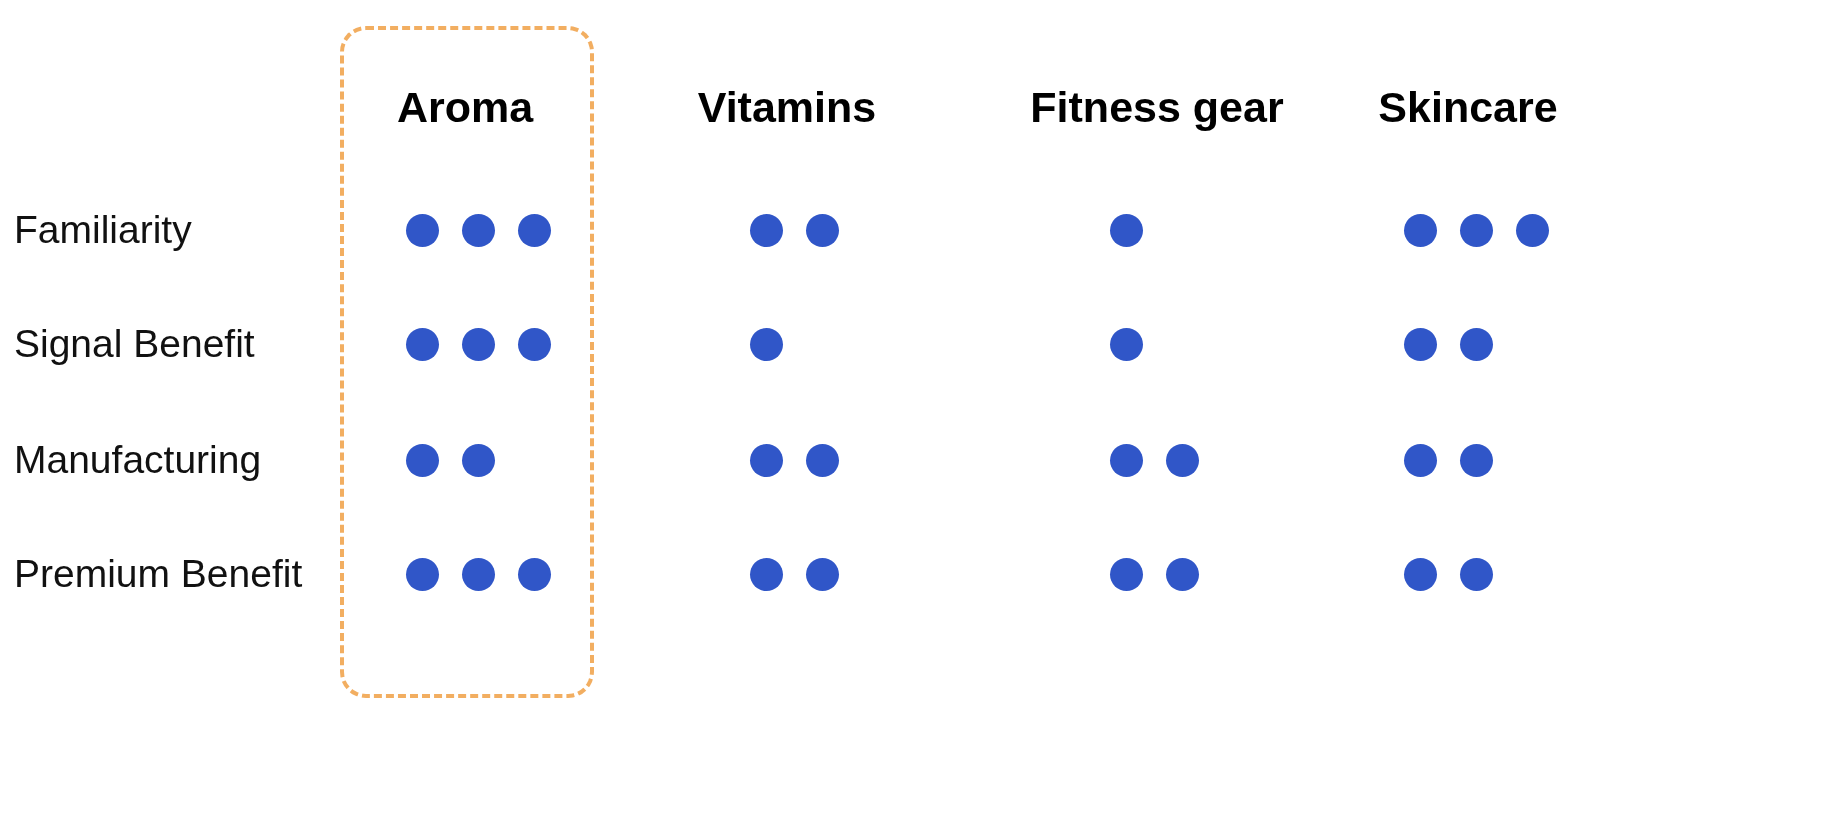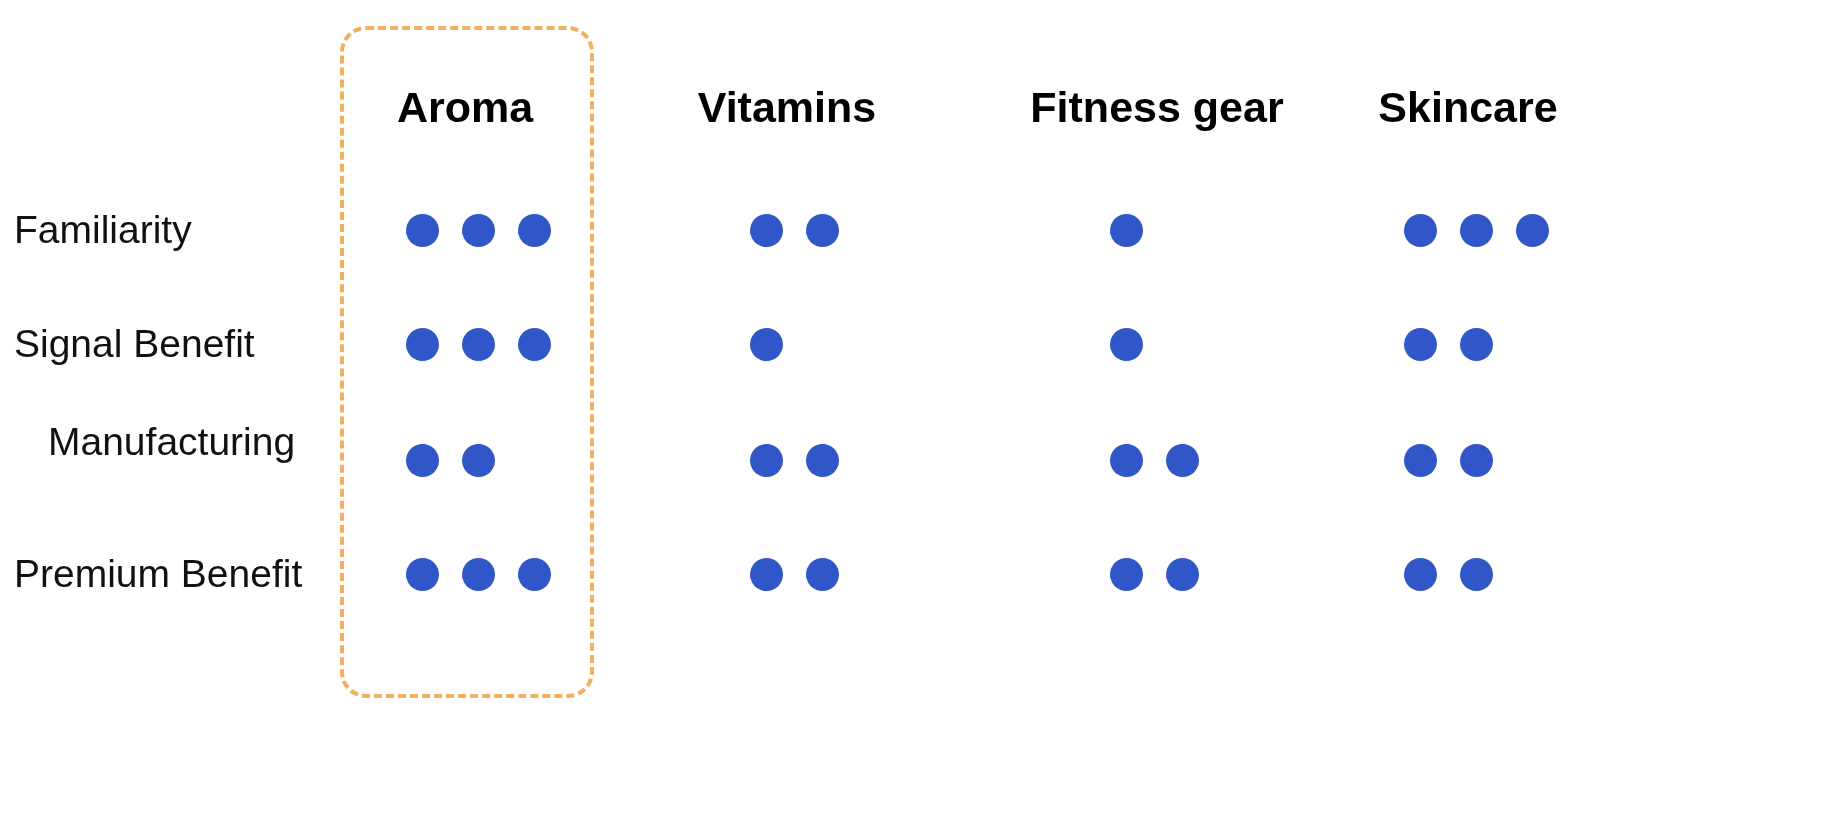--- a/index.html
+++ b/index.html
@@ -84,21 +84,21 @@
 
   <div class="highlight-box" style="left:340px; top:26px; width:254px; height:672px;"></div>
 
   <div class="col-header" style="left:787px;">Vitamins</div>
   <div class="col-header" style="left:465px;">Aroma</div>
   <div class="col-header" style="left:1157px;">Fitness gear</div>
   <div class="col-header" style="left:1468px;">Skincare</div>
 
   <div class="row-label" style="top:204px;">Familiarity</div>
   <div class="row-label" style="top:318px;">Signal Benefit</div>
-  <div class="row-label" style="top:416px;margin-left:34px;">Manufacturing</div>
+  <div class="row-label" style="top:434px;">Manufacturing</div>
   <div class="row-label" style="top:548px;">Premium Benefit</div>
 
   <div class="dot-cell" style="left:406px; top:212px;">
       <span class="dot" style="background: rgb(48, 86, 200);"></span>
       <span class="dot" style="background: rgb(48, 86, 200);"></span>
       <span class="dot" style="background: rgb(48, 86, 200);"></span>
     </div>
   <div class="dot-cell" style="left:750px; top:212px;">
       <span class="dot" style="background: rgb(48, 86, 200);"></span>
       <span class="dot" style="background: rgb(48, 86, 200);"></span>

